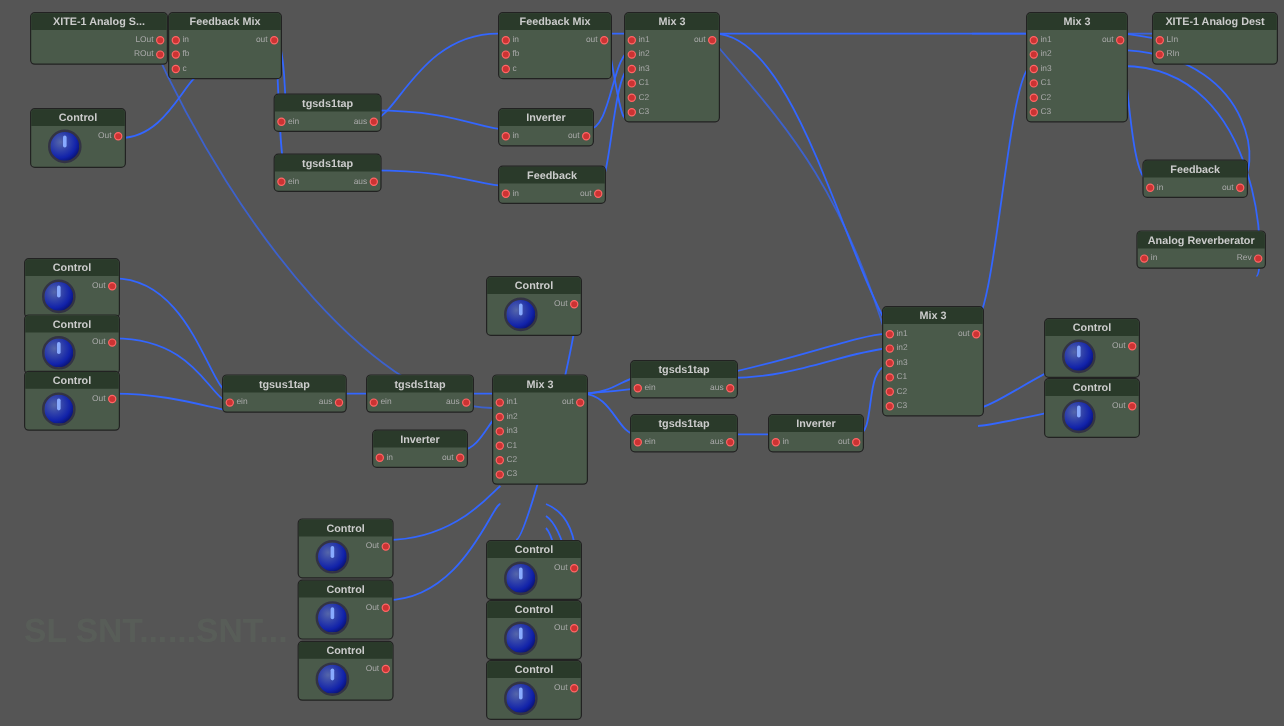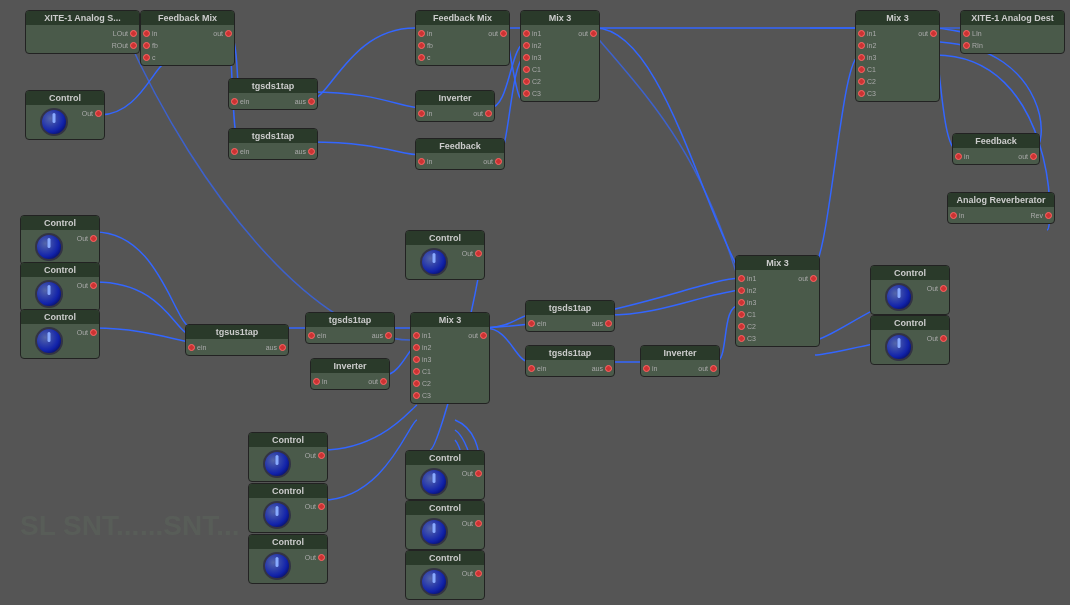--- a/index.html
+++ b/index.html
@@ -485,21 +485,21 @@
         </div>
       <div class="ports-right">
         <div class="port-row">
             <span class="port-label">Out</span>
             <div class="port-dot out"></div>
           </div>
       </div>
     </div>
   </div>
 
-  <div class="node" style="left:185px;top:324px;width:104px;">
+  <div class="node" style="left:185px;top:312px;width:104px;">
     <div class="node-title">tgsus1tap</div>
     <div class="node-body">
       <div class="ports-left">
         <div class="port-row">
             <div class="port-dot in"></div>
             <span class="port-label">ein</span>
           </div>
       </div>
       <div class="node-middle"></div>
       <div class="ports-right">

